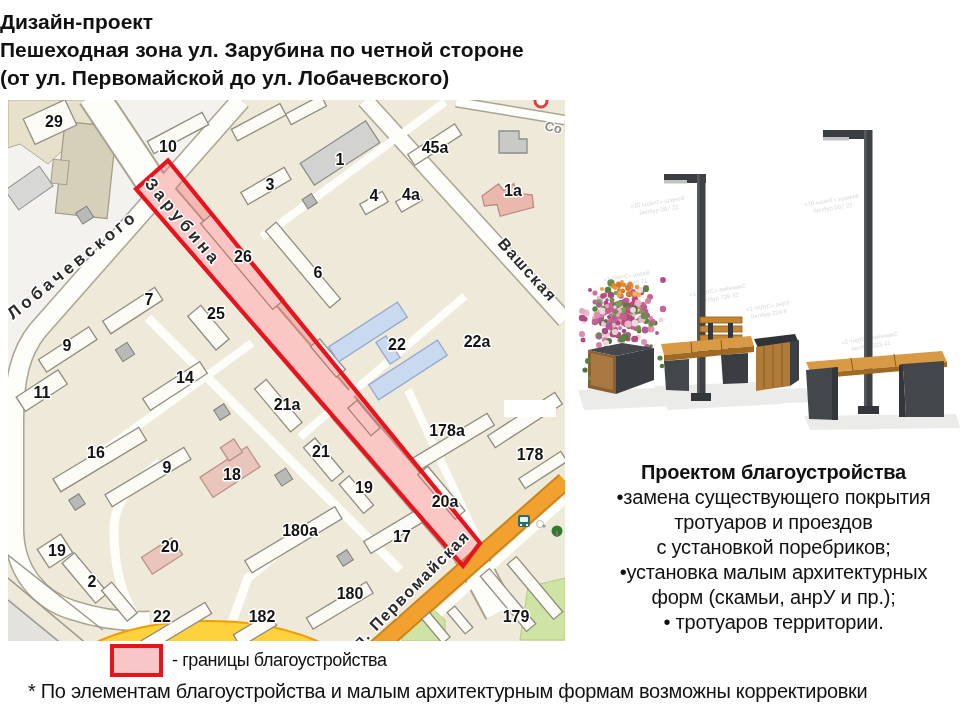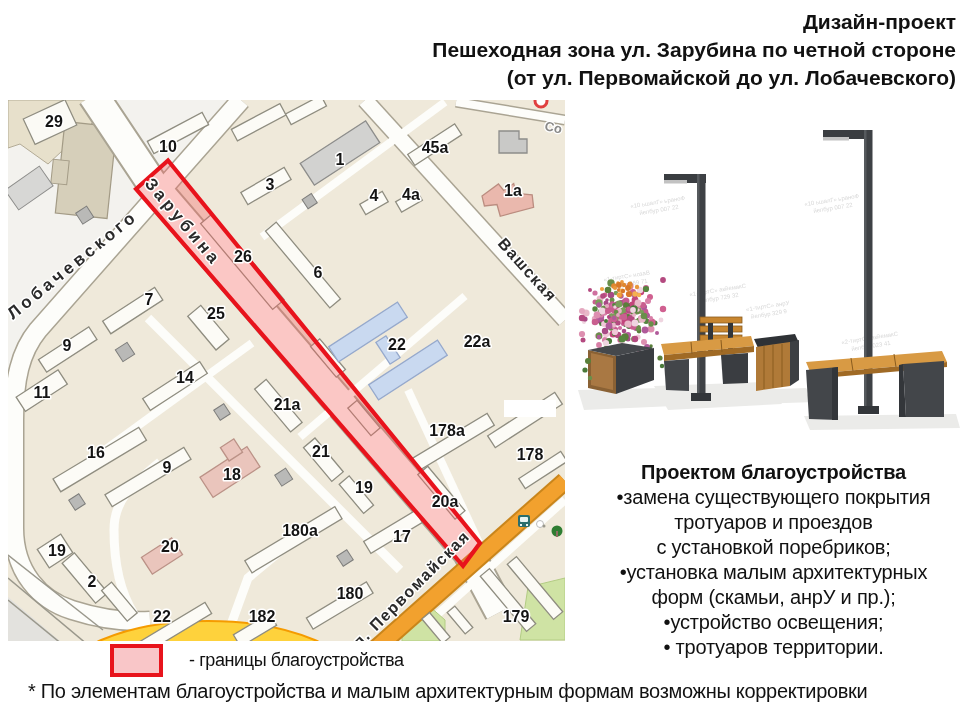--- a/index.html
+++ b/index.html
@@ -1,21 +1,21 @@
 <!DOCTYPE html>
 <html><head>
 <meta charset="utf-8">
 <style>
 html,body{margin:0;padding:0;background:#fff;}
 body{width:960px;height:720px;position:relative;overflow:hidden;font-family:"Liberation Sans",sans-serif;}
-.title{position:absolute;left:0;top:8px;width:956px;text-align:right;font-weight:bold;font-size:21px;line-height:28px;color:#111;}
+.title{position:absolute;left:0;top:8px;width:956px;text-align:left;font-weight:bold;font-size:21px;line-height:28px;color:#111;}
 .rtext{position:absolute;left:588px;top:433px;width:371px;text-align:center;font-size:20px;letter-spacing:-0.2px;line-height:25px;color:#111;margin-top:27px;}
 .rtext .b{font-weight:bold;}
 .legendbox{position:absolute;left:110px;top:644px;width:45px;height:25px;border:4px solid #e8141c;background:#f9c6c8;}
-.legendtext{position:absolute;left:172px;top:650px;font-size:18px;letter-spacing:-0.4px;color:#111;margin-left:17px;}
+.legendtext{position:absolute;left:172px;top:650px;font-size:18px;letter-spacing:-0.4px;color:#111;}
 .footer{position:absolute;left:28px;top:680px;font-size:20px;letter-spacing:-0.3px;color:#111;}
 #map{position:absolute;left:8px;top:100px;}
 #furn{position:absolute;left:570px;top:118px;}
 </style>
 </head>
 <body>
 <div class="title">Дизайн-проект<br>Пешеходная зона ул. Зарубина по четной стороне<br>(от ул. Первомайской до ул. Лобачевского)</div>
 
 <svg id="map" width="557" height="541" viewBox="0 0 557 541">
 <defs>
@@ -515,19 +515,18 @@
 
 </svg>
 
 <div class="rtext">
 <div class="b">Проектом благоустройства</div>
 <div>•замена существующего покрытия</div>
 <div>тротуаров и проездов</div>
 <div>с установкой поребриков;</div>
 <div>•установка малым архитектурных</div>
 <div>форм (скамьи, анрУ и пр.);</div>
-<div>•устройство освещения;</div>
 <div>• тротуаров территории.</div>
 </div>
 
 <div class="legendbox"></div>
 <div class="legendtext">- границы благоустройства</div>
 <div class="footer">* По элементам благоустройства и малым архитектурным формам возможны корректировки</div>
 
 </body></html>

